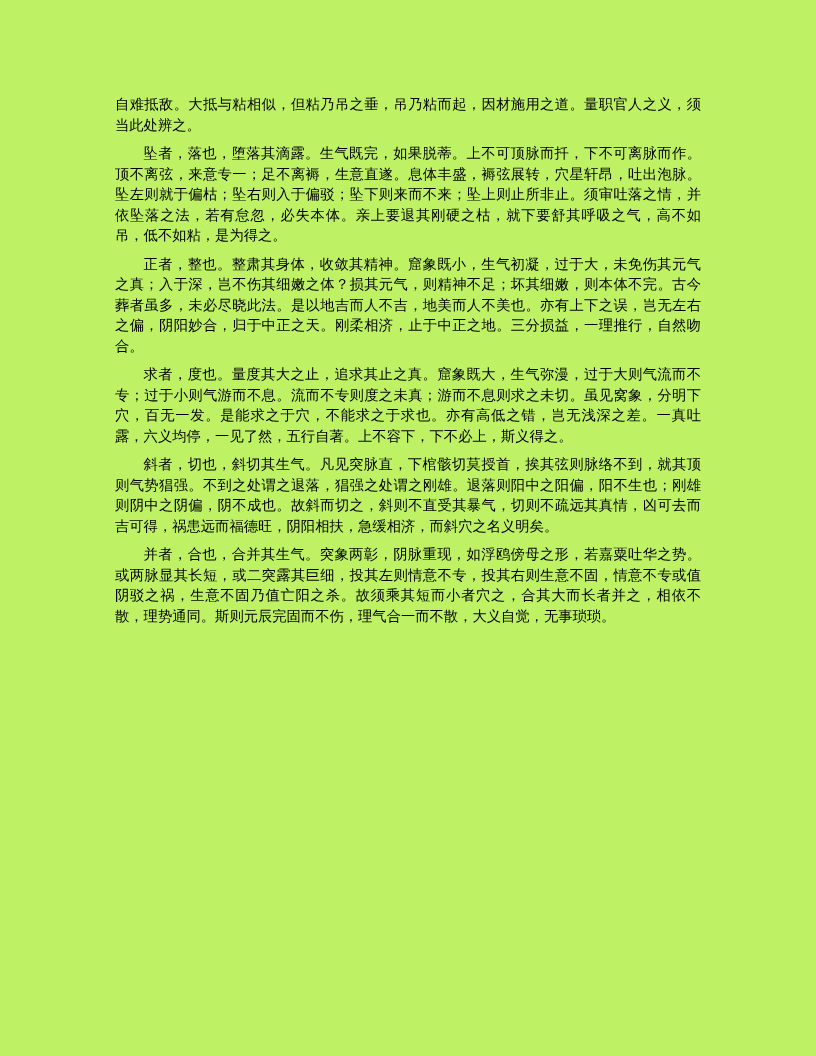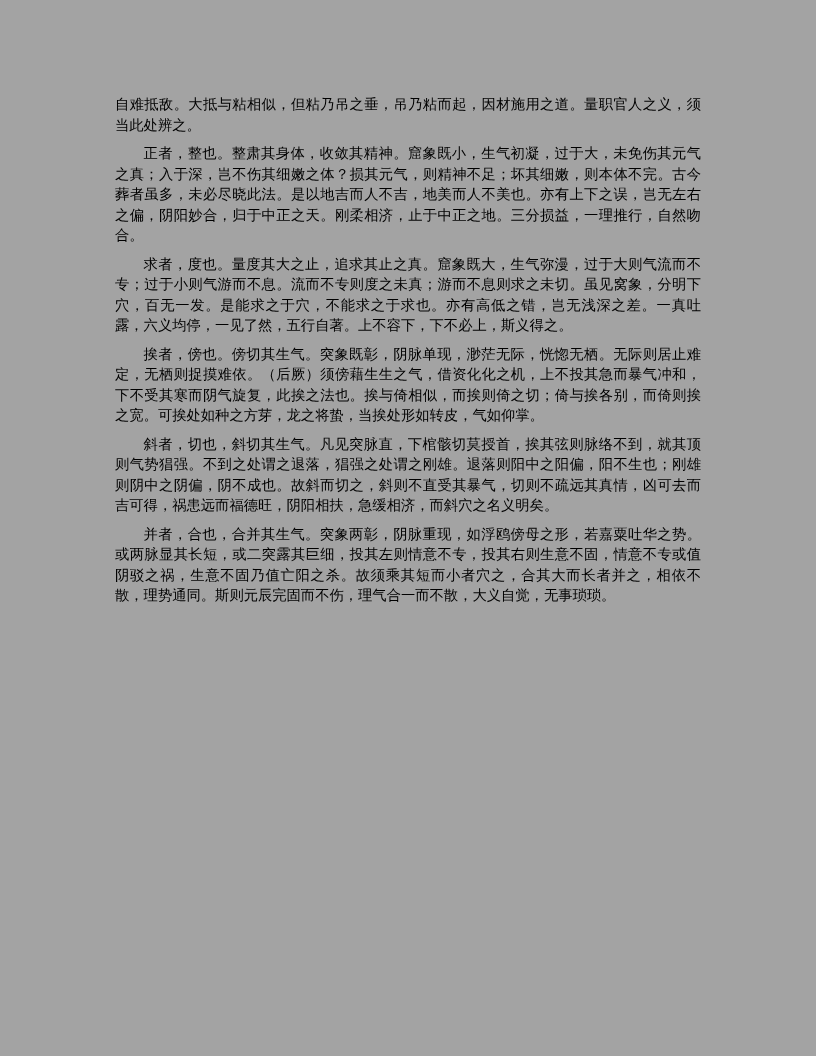--- a/index.html
+++ b/index.html
@@ -4,21 +4,21 @@
 <style>
   html, body {
     margin: 0;
     padding: 0;
     background: #ffffff;
   }
   .page {
     position: relative;
     width: 816px;
     height: 1056px;
-    background: #a3a3a3;
+    background: #bef264;
     overflow: hidden;
     font-family: "Liberation Serif", "DejaVu Serif", serif;
   }
   .content {
     position: absolute;
     left: 115px;
     top: 94px;
     width: 586px;
     color: #000000;
   }
@@ -35,19 +35,19 @@
   .para.no-indent {
     text-indent: 0;
   }
 </style>
 </head>
 <body>
 
 <div class="page">
   <div class="content">
     <p class="para no-indent">自难抵敌。大抵与粘相似，但粘乃吊之垂，吊乃粘而起，因材施用之道。量职官人之义，须当此处辨之。</p>
+    <p class="para">坠者，落也，堕落其滴露。生气既完，如果脱蒂。上不可顶脉而扦，下不可离脉而作。顶不离弦，来意专一；足不离褥，生意直遂。息体丰盛，褥弦展转，穴星轩昂，吐出泡脉。坠左则就于偏枯；坠右则入于偏驳；坠下则来而不来；坠上则止所非止。须审吐落之情，并依坠落之法，若有怠忽，必失本体。亲上要退其刚硬之枯，就下要舒其呼吸之气，高不如吊，低不如粘，是为得之。</p>
     <p class="para">正者，整也。整肃其身体，收敛其精神。窟象既小，生气初凝，过于大，未免伤其元气之真；入于深，岂不伤其细嫩之体？损其元气，则精神不足；坏其细嫩，则本体不完。古今葬者虽多，未必尽晓此法。是以地吉而人不吉，地美而人不美也。亦有上下之误，岂无左右之偏，阴阳妙合，归于中正之天。刚柔相济，止于中正之地。三分损益，一理推行，自然吻合。</p>
     <p class="para">求者，度也。量度其大之止，追求其止之真。窟象既大，生气弥漫，过于大则气流而不专；过于小则气游而不息。流而不专则度之未真；游而不息则求之未切。虽见窝象，分明下穴，百无一发。是能求之于穴，不能求之于求也。亦有高低之错，岂无浅深之差。一真吐露，六义均停，一见了然，五行自著。上不容下，下不必上，斯义得之。</p>
-    <p class="para">挨者，傍也。傍切其生气。突象既彰，阴脉单现，渺茫无际，恍惚无栖。无际则居止难定，无栖则捉摸难依。（后厥）须傍藉生生之气，借资化化之机，上不投其急而暴气冲和，下不受其寒而阴气旋复，此挨之法也。挨与倚相似，而挨则倚之切；倚与挨各别，而倚则挨之宽。可挨处如种之方芽，龙之将蛰，当挨处形如转皮，气如仰掌。</p>
     <p class="para">斜者，切也，斜切其生气。凡见突脉直，下棺骸切莫授首，挨其弦则脉络不到，就其顶则气势猖强。不到之处谓之退落，猖强之处谓之刚雄。退落则阳中之阳偏，阳不生也；刚雄则阴中之阴偏，阴不成也。故斜而切之，斜则不直受其暴气，切则不疏远其真情，凶可去而吉可得，祸患远而福德旺，阴阳相扶，急缓相济，而斜穴之名义明矣。</p>
     <p class="para">并者，合也，合并其生气。突象两彰，阴脉重现，如浮鸥傍母之形，若嘉粟吐华之势。或两脉显其长短，或二突露其巨细，投其左则情意不专，投其右则生意不固，情意不专或值阴驳之祸，生意不固乃值亡阳之杀。故须乘其短而小者穴之，合其大而长者并之，相依不散，理势通同。斯则元辰完固而不伤，理气合一而不散，大义自觉，无事琐琐。</p>
   </div>
 </div>
 
 </body></html>

